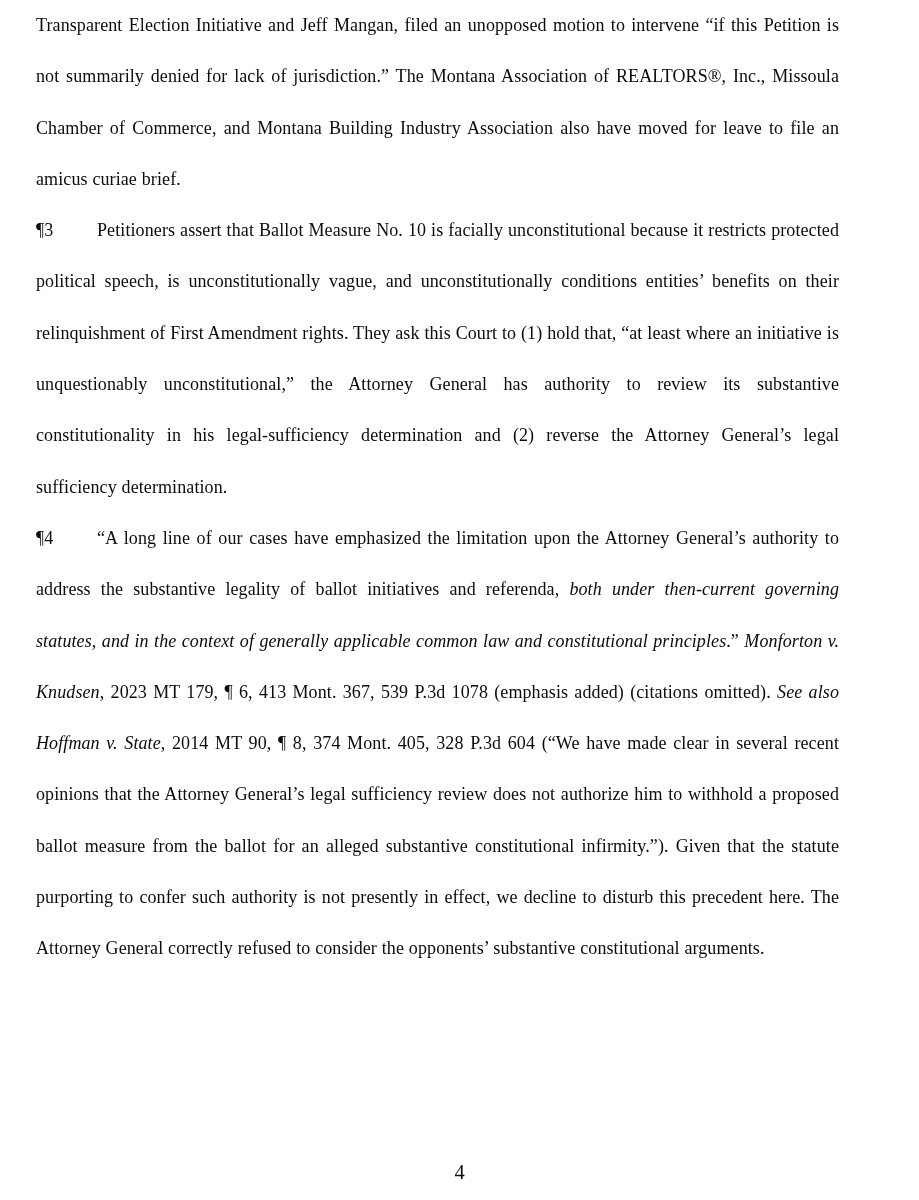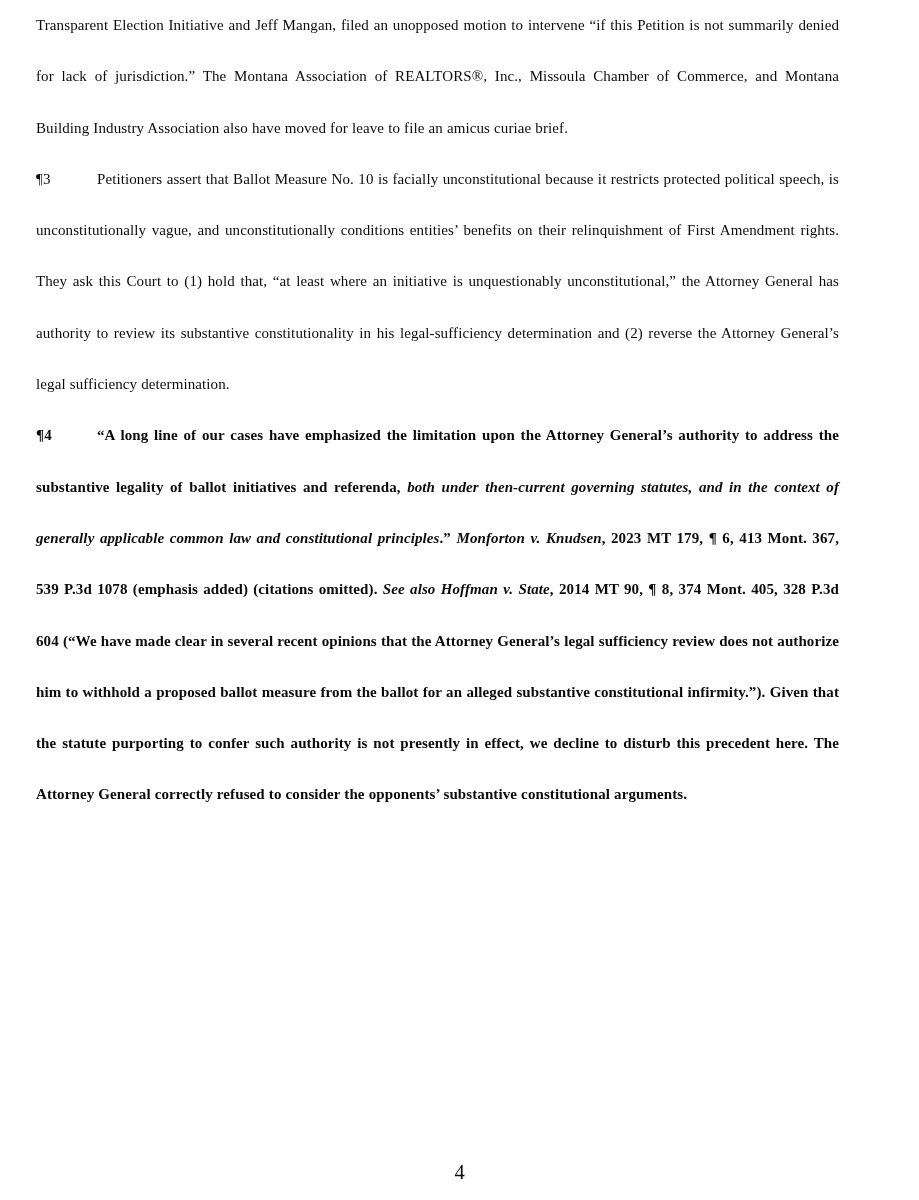--- a/index.html
+++ b/index.html
@@ -19,31 +19,30 @@
   }
   .body-text {
     position: absolute;
     left: 36px;
     top: 0;
     width: 803px;
   }
   p.para {
     margin: 0;
     padding: 0;
-    font-size: 15px;
+    font-size: 18px;
     line-height: 51.3px;
     text-align: justify;
     text-justify: inter-word;
     letter-spacing: 0.1px;
     word-spacing: 0.2px;
     color: #0b0b0b;
   }
   p.para:last-of-type {
     text-align-last: left;
-    font-weight: bold;
   }
   
   .pmark {
     display: inline-block;
     width: 61px;
     text-indent: 0;
   }
   .ital {
     font-style: italic;
   }

